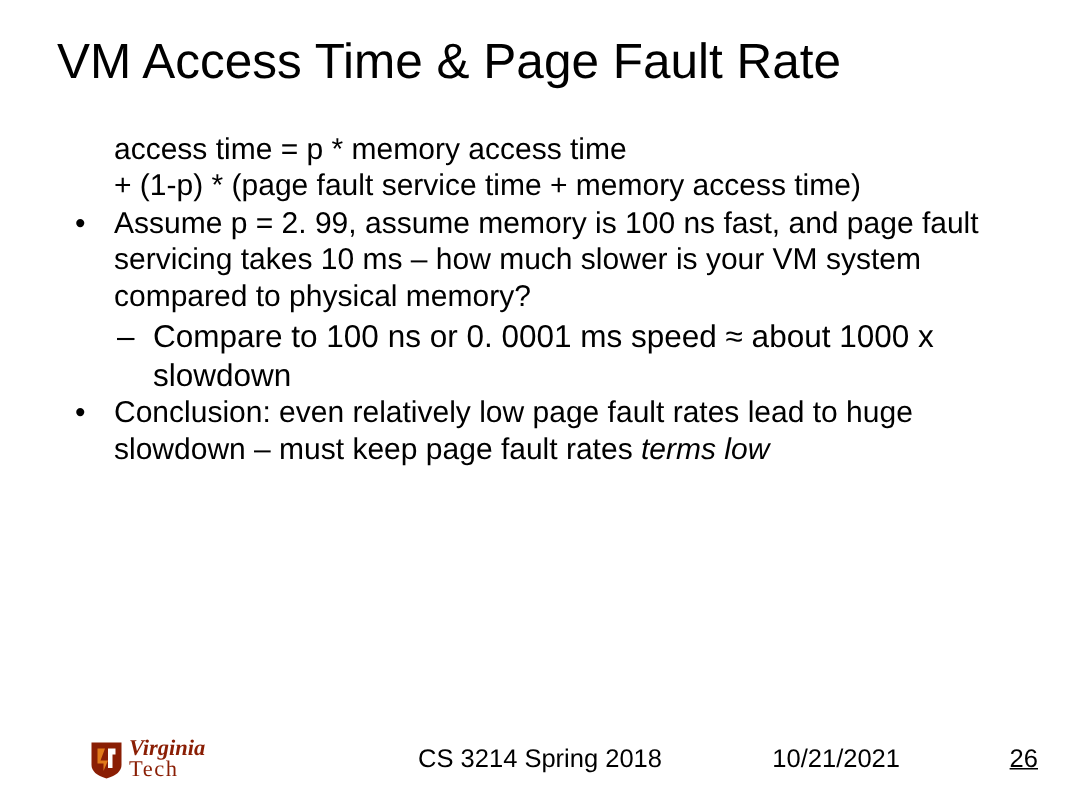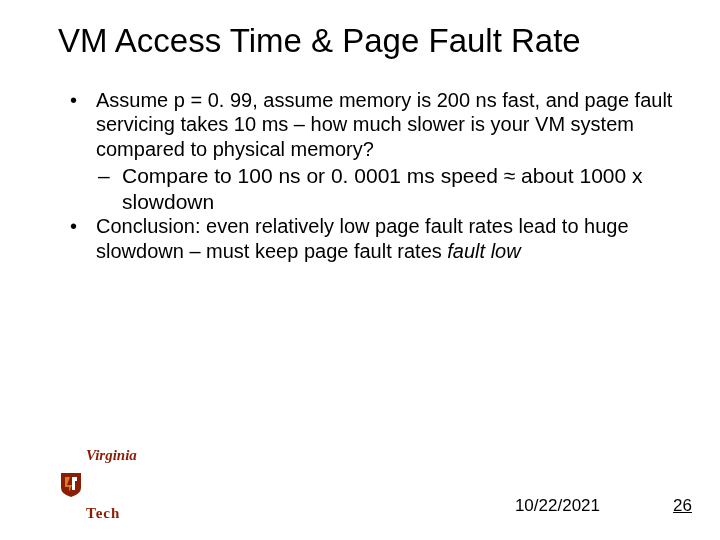--- a/index.html
+++ b/index.html
@@ -8,21 +8,21 @@
     height: 540px;
     background: #ffffff;
     font-family: Arial, Helvetica, sans-serif;
     color: #000000;
     position: relative;
     overflow: hidden;
   }
   .slide {
     width: 100%;
     height: 100%;
-    padding: 22px 32px 0 52px;
+    padding: 22px 32px 0 32px;
     position: relative;
   }
   .title {
     font-size: 33px;
     font-weight: normal;
     margin-bottom: 28px;
     margin-left: 6px;
     letter-spacing: 0px;
   }
   .content {
@@ -90,23 +90,22 @@
     font-family: "Times New Roman", serif;
     font-style: italic;
     font-size: 15px;
     color: #8a1e04;
     font-weight: bold;
   }
   .logo-t {
     font-family: "Times New Roman", serif;
     font-size: 15px;
     color: #8a1e04;
-    font-weight: bold;
+    font-weight: normal;
     letter-spacing: 1px;
-    margin-top: 44px;
   }
   .logo-shield {
     width: 22px;
     height: 26px;
   }
   .footer-center {
     position: absolute;
     left: 50%;
     transform: translateX(-50%);
     bottom: 6px;
@@ -126,44 +125,49 @@
     text-decoration: underline;
   }
 </style>
 </head>
 <body>
 
 <div class="slide">
   <div class="title">VM Access Time &amp; Page Fault Rate</div>
 
   <div class="content">
+    <div class="pre-lines">
+      <div>access time = p * memory access time</div>
+      <div>+ (1-p) * (page fault service time + memory access time)</div>
+    </div>
 
     <ul class="main-bullets">
-      <li><span>Assume p = 0. 99, assume memory is 200 ns fast, and page fault servicing takes 10 ms – how much slower is your VM system compared to physical memory?</span></li>
+      <li><span>Assume p = 2. 99, assume memory is 100 ns fast, and page fault servicing takes 10 ms – how much slower is your VM system compared to physical memory?</span></li>
     </ul>
 
     <ul class="sub-bullets">
       <li><span>Compare to 100 ns or 0. 0001 ms speed ≈ about 1000 x slowdown</span></li>
     </ul>
 
     <ul class="main-bullets">
       <li>
-        <span>Conclusion: even relatively low page fault rates lead to huge slowdown – must keep page fault rates </span><span class="italic">fault low</span>
+        <span>Conclusion: even relatively low page fault rates lead to huge slowdown – must keep page fault rates </span><span class="italic">terms low</span>
       </li>
     </ul>
   </div>
 
   <div class="footer">
     <div class="logo">
       <svg class="logo-shield" viewBox="0 0 22 26">
         <path d="M1 1 L21 1 L21 16 Q21 22 11 25 Q1 22 1 16 Z" fill="#8a1e04"></path>
         <path d="M5 5 L10 5 L7 13 L12 13 L9 20 L9 15 L5 15 Z" fill="#e07a1a"></path>
         <path d="M12 5 L17 5 L17 9 L15 9 L15 18 L12 18 L12 9 L12 9 Z" fill="#ffffff"></path>
       </svg>
       <div class="logo-text">
         <span class="logo-v">Virginia</span>
         <span class="logo-t">Tech</span>
       </div>
     </div>
-    <div class="footer-date">10/22/2021</div>
+    <div class="footer-center">CS 3214 Spring 2018</div>
+    <div class="footer-date">10/21/2021</div>
     <div class="footer-num">26</div>
   </div>
 </div>
 
 </body></html>

